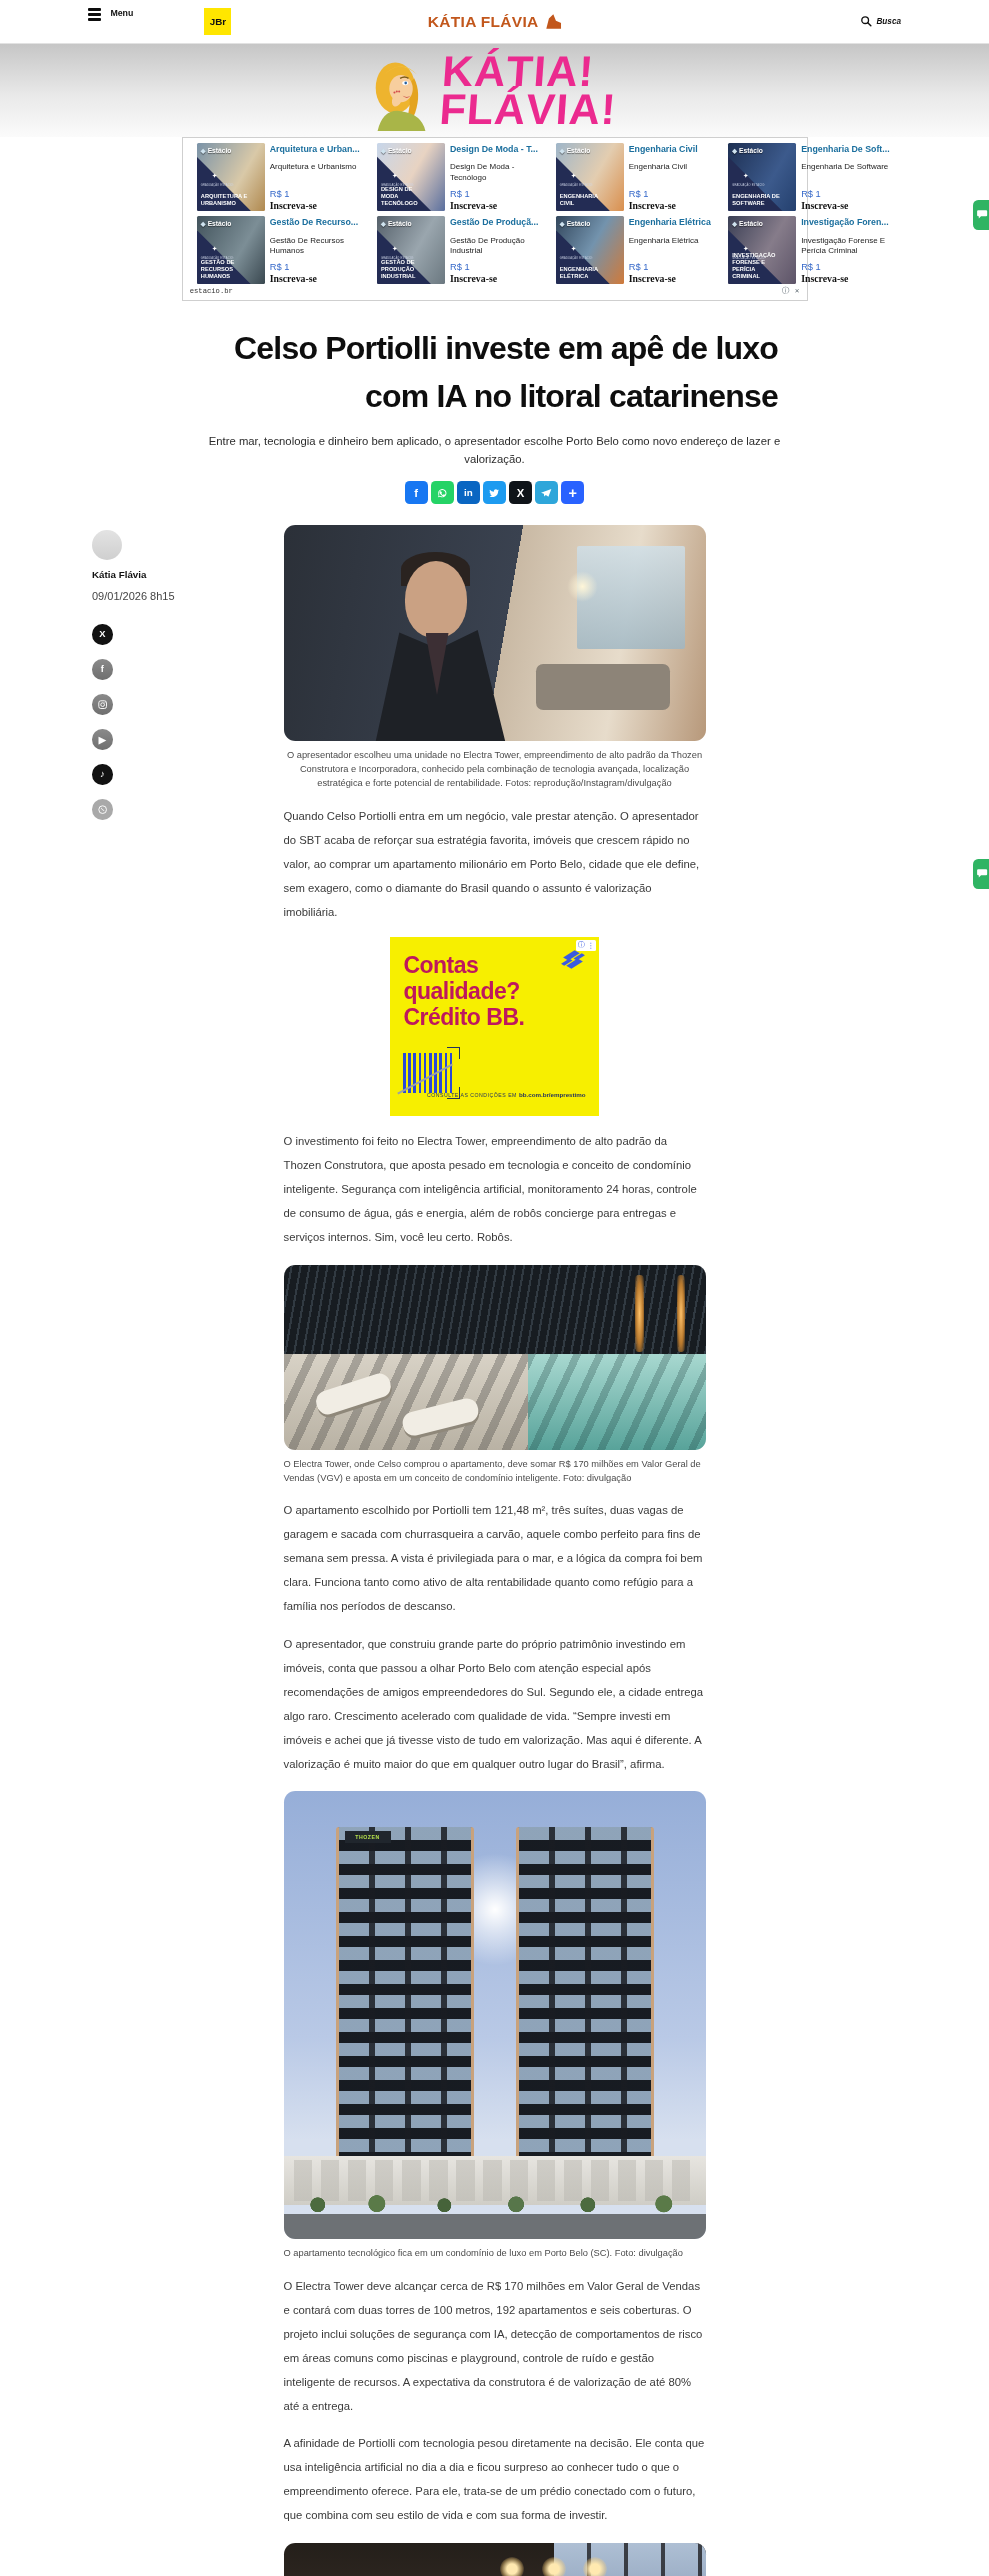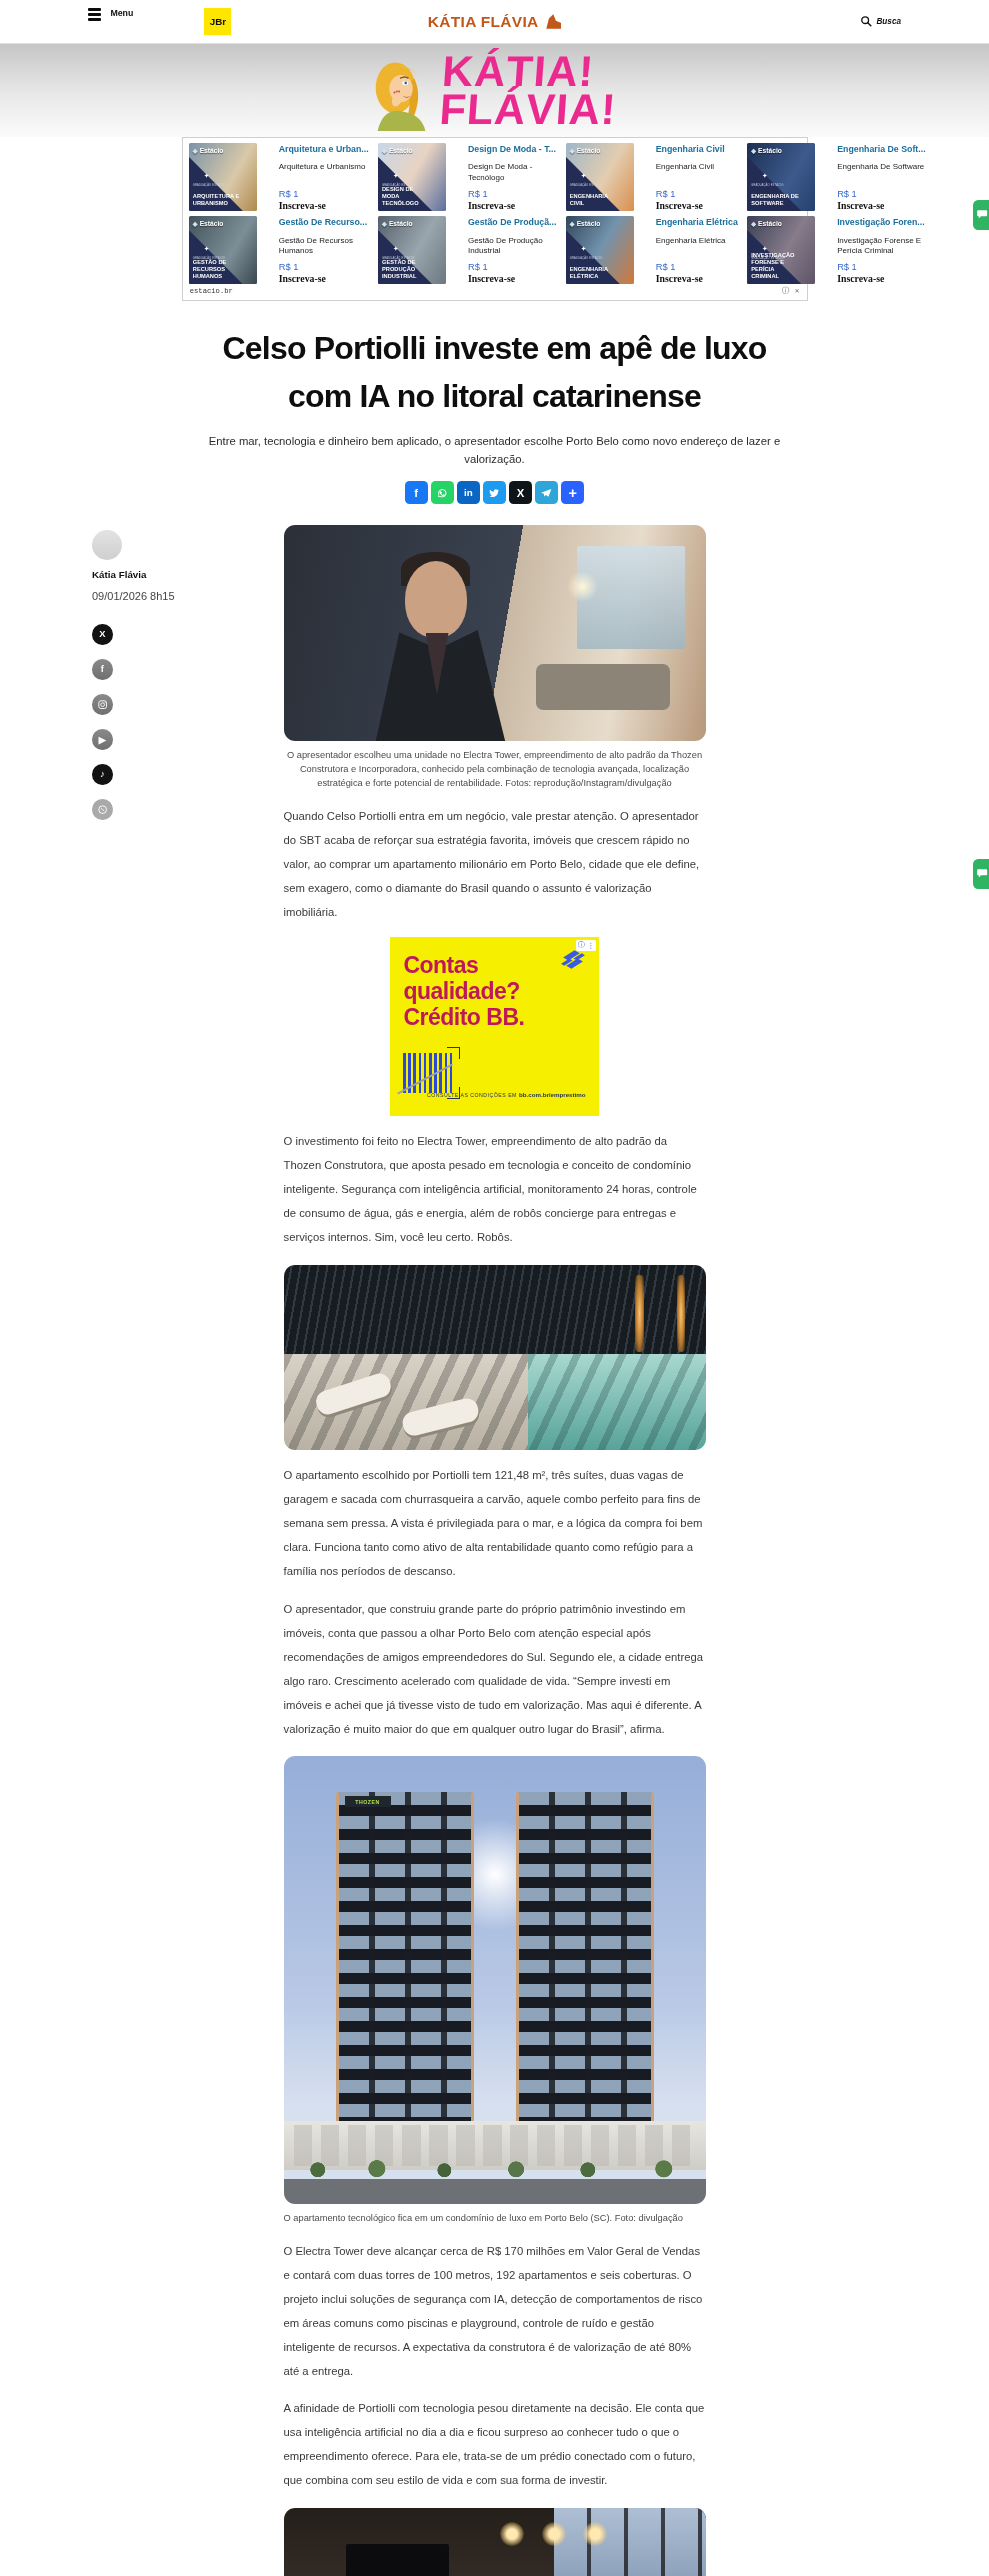--- a/index.html
+++ b/index.html
@@ -26,21 +26,21 @@
   .hero { height:93px; background:linear-gradient(180deg,#c6c6c6 0%,#e9e9e9 55%,#fbfbfb 100%);
     display:flex; align-items:center; justify-content:center; }
   .hero-inner { display:flex; align-items:center; gap:9.3px; }
   .hero-logo { color:#eb2a8f; font-weight:700; transform:skewX(-4deg); line-height:.88; text-align:left; }
   .hero-logo .l1 { font-size:43px; letter-spacing:1px; }
   .hero-logo .l2 { font-size:43px; letter-spacing:1px; }
 
   
   .adbox { width:626px; margin:0 auto; border:0.5px solid #cfcfcf; background:#fff; padding:5.2px 6.2px 2.1px; }
   .adgrid { display:grid; grid-template-columns:repeat(4,1fr); gap:5.2px 9.3px; }
-  .adcard { display:flex; gap:22px; cursor:pointer; }
+  .adcard { display:flex; gap:5px; cursor:pointer;margin-left:8px; }
   .adimg { width:68px; height:68px; border-radius:1.5px; position:relative; overflow:hidden; flex:0 0 68px; }
   .c0{background:linear-gradient(120deg,#7a93a8,#d9c9a8 60%,#b0894f);} .c1{background:linear-gradient(120deg,#c7d6ea,#e8d3c2 50%,#5a6f9e);}
   .c2{background:linear-gradient(120deg,#9fb6c9,#e3cdb0 55%,#d98f4e);} .c3{background:linear-gradient(120deg,#1d2f52,#3c5a8c 60%,#24406e);}
   .c4{background:linear-gradient(120deg,#42535c,#7c8e96 60%,#3a4850);} .c5{background:linear-gradient(120deg,#55606a,#9aa6ae 55%,#6b7880);}
   .c6{background:linear-gradient(120deg,#32465c,#7393ad 50%,#d07a3a);} .c7{background:linear-gradient(120deg,#3a3f55,#867c8a 55%,#5d5468);}
   .adimg .tri { position:absolute; inset:0; background:#232c54; clip-path:polygon(0 20%, 80% 100%, 0 100%); }
   .adimg .spark { position:absolute; left:22%; top:42%; color:#fff; font-size:6.7px; }
   .adimg .brand { position:absolute; top:3.6px; left:4.1px; display:flex; align-items:center; gap:2.1px;
     color:#fff; font-size:6.7px; font-weight:700; text-shadow:0 0.5px 1px rgba(0,0,0,.5); }
   .adimg .brand .dia { color:#cfe3ef; font-size:6.2px; }
@@ -51,21 +51,21 @@
   .adtitle { color:#1b6f9e; font-weight:700; font-size:8.8px; white-space:nowrap; }
   .addesc { color:#1c1c1c; font-size:8px; line-height:1.3; margin-top:8.2px; }
   .adprice { color:#3568c9; font-size:9.3px; margin-top:auto; }
   .adcta { font-family:"Liberation Serif", serif; font-weight:700; font-size:9.8px; color:#111; margin-top:1px; }
   .adfoot { display:flex; justify-content:space-between; align-items:center; padding:2.1px 1px 1px;font-family:Liberation Mono, monospace; }
   .adfoot .site { font-size:7.2px; color:#333; }
   .adfoot .ic { display:flex; gap:5.2px; color:#5f6a72; font-size:7.7px; }
   .adfoot .ic span { cursor:pointer; }
 
   
-  .headline { width:567px; margin:23px auto 0; text-align:center; font-weight:700;
+  .headline { width:567px; margin:23px auto 0; text-align:right; font-weight:700;
     font-size:32px; line-height:48px; letter-spacing:-0.8px; color:#0e0e0e; }
   .subtitle { width:592px; margin:12.4px auto 0; text-align:center; font-size:11.3px; color:#2b2b2b; line-height:18px; }
   .shares { display:flex; justify-content:center; gap:3.1px; margin-top:13.4px; }
   .sh { width:23px; height:23px; border-radius:4.6px; display:flex; align-items:center; justify-content:center;
     color:#fff; font-weight:700; font-size:11.3px; cursor:pointer; }
   .sh svg { width:12.4px; height:12.4px; fill:#fff; }
   .sh-fb{background:#1877f2;} .sh-wa{background:#25d366;} .sh-in{background:#0a66c2; font-size:9.8px;}
   .sh-tw{background:#1d9bf0;} .sh-x{background:#0f1419;} .sh-tg{background:#2ea6da;} .sh-pl{background:#2962ff; font-size:14.4px;}
 
   
@@ -479,20 +479,21 @@
 
     <figure class="fig fig2">
       <div class="slats"></div>
       <div class="glow1"></div>
         <div class="glow2"></div>
       <div class="deck"></div>
       <div class="pool"></div>
       <div class="lounger lg1"></div>
       <div class="lounger lg2"></div>
     </figure>
+    <figcaption class="figcap">O Electra Tower, onde Celso comprou o apartamento, deve somar R$ 170 milhões em Valor Geral de Vendas (VGV) e aposta em um conceito de condomínio inteligente. Foto: divulgação</figcaption>
 
     <p class="para">O apartamento escolhido por Portiolli tem 121,48 m², três suítes, duas vagas de garagem e sacada com churrasqueira a carvão, aquele combo perfeito para fins de semana sem pressa. A vista é privilegiada para o mar, e a lógica da compra foi bem clara. Funciona tanto como ativo de alta rentabilidade quanto como refúgio para a família nos períodos de descanso.</p>
     <p class="para">O apresentador, que construiu grande parte do próprio patrimônio investindo em imóveis, conta que passou a olhar Porto Belo com atenção especial após recomendações de amigos empreendedores do Sul. Segundo ele, a cidade entrega algo raro. Crescimento acelerado com qualidade de vida. “Sempre investi em imóveis e achei que já tivesse visto de tudo em valorização. Mas aqui é diferente. A valorização é muito maior do que em qualquer outro lugar do Brasil”, afirma.</p>
 
     <figure class="fig figT">
       <div class="sun"></div>
       <div class="tower t1"></div>
       <div class="tower t2"></div>
       <div class="sign">
           <b>THOZEN</b>

